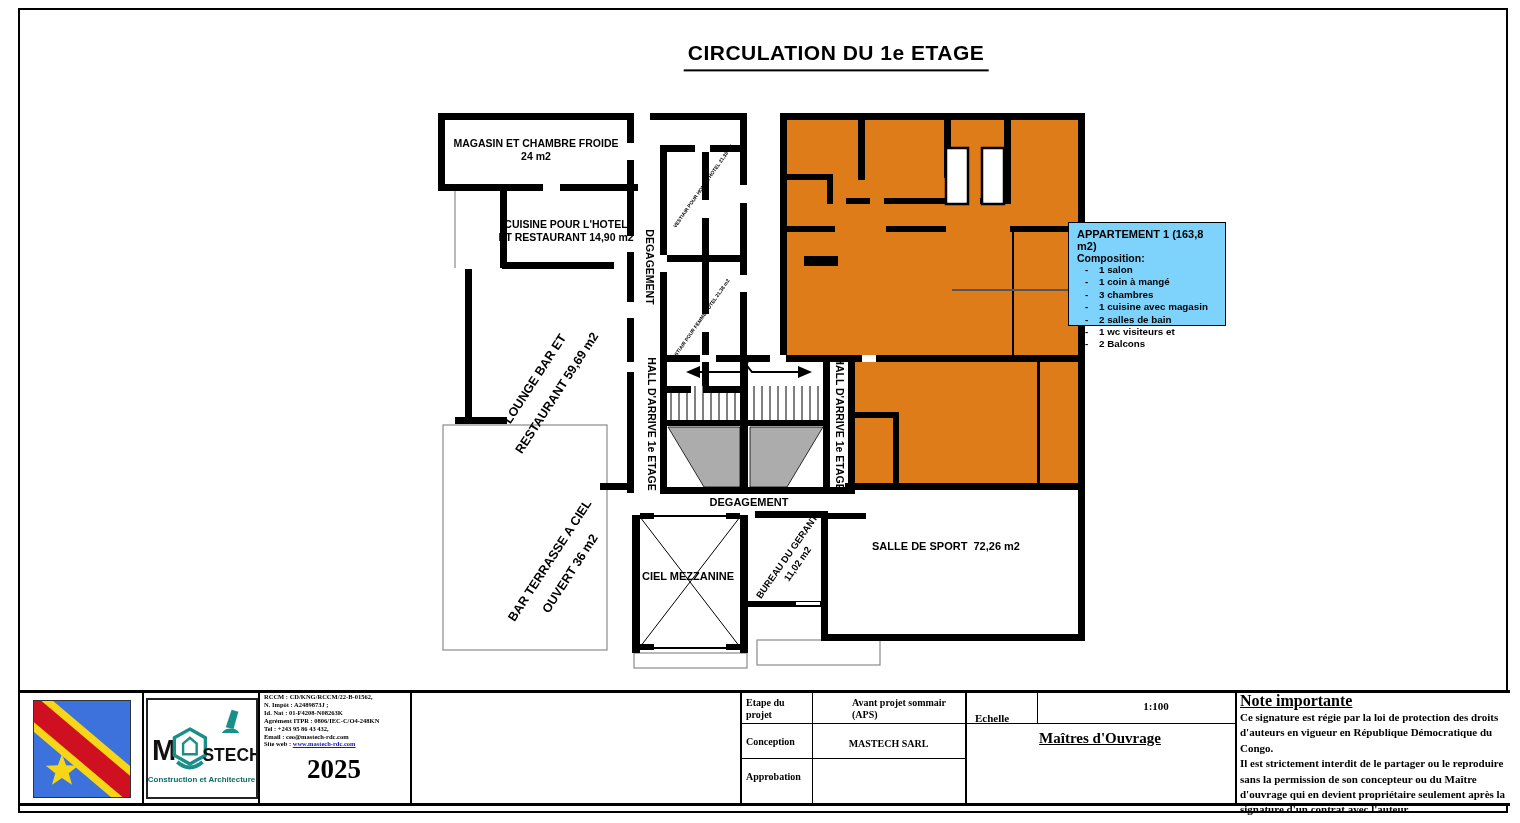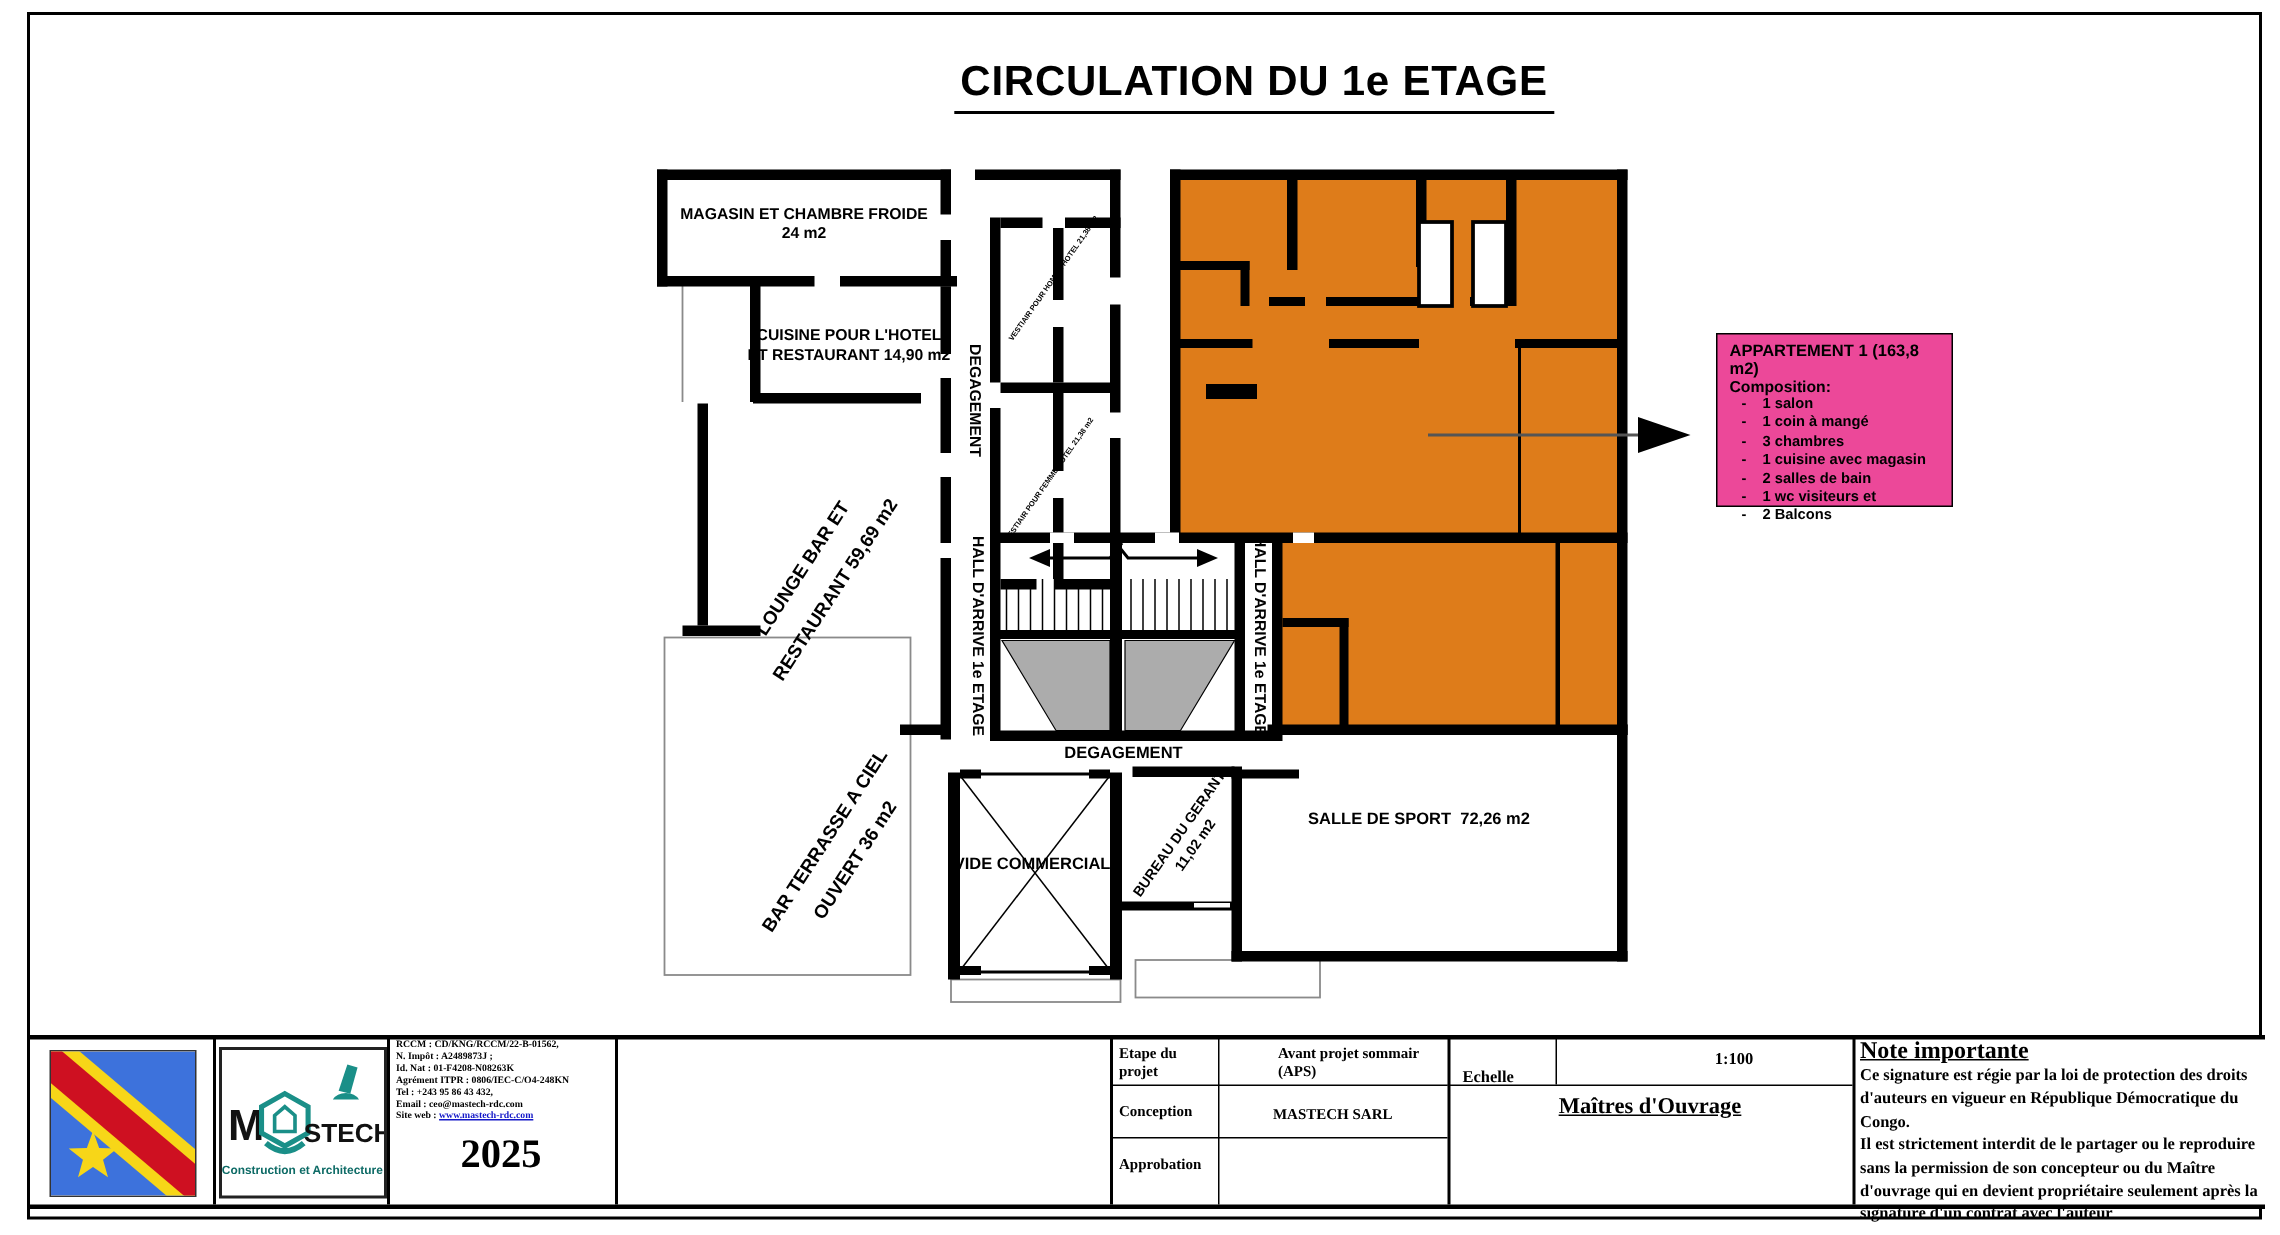--- a/index.html
+++ b/index.html
@@ -6,21 +6,21 @@
   .sheet{position:relative;width:1520px;height:823px;background:#fff;overflow:hidden;
          font-family:"Liberation Sans",sans-serif;color:#000;}
   .page-border{position:absolute;left:18px;top:8px;width:1490px;height:805px;
                border:2px solid #000;box-sizing:border-box;}
   
   .lbl{position:absolute;font-weight:bold;color:#000;text-align:center;white-space:nowrap;
        transform:translate(-50%,-50%);line-height:1.25;}
   .rot90{transform:translate(-50%,-50%) rotate(90deg);}
   .diag{transform:translate(-50%,-50%) rotate(-57deg);}
   
-  .apt-box{position:absolute;left:1144px;top:222px;width:158px;height:116px;background:#ec4899;
+  .apt-box{position:absolute;left:1068px;top:222px;width:158px;height:104px;background:#7dd3fc;
            border:1.6px solid #000;box-sizing:border-box;padding:5px 6px 0 8px;}
   .apt-title{font:bold 11px "Liberation Sans",sans-serif;}
   .apt-sub{font:bold 10.5px "Liberation Sans",sans-serif;}
   .apt-row{display:flex;font:bold 9.8px/12.4px "Liberation Sans",sans-serif;}
   .apt-dash{width:14px;margin-left:8px;}
   
   .tb{position:absolute;box-sizing:border-box;}
   .serif{font-family:"Liberation Serif",serif;}
   .tb-frame{position:absolute;left:20px;top:690px;width:1490px;height:116px;
             border-top:3px solid #000;border-bottom:3px solid #000;box-sizing:border-box;background:#fff;}
@@ -35,21 +35,21 @@
   .note-title{font:bold 16px "Liberation Serif",serif;text-decoration:underline;}
   .note-line{font:bold 11px/15.4px "Liberation Serif",serif;}
   .weblink{color:#1317c8;text-decoration:underline;}
 </style>
 </head>
 <body>
 
 <div class="sheet">
   <div class="page-border"></div>
 
-  <div class="lbl" style="left:836px;top:56px;font-size:28px;letter-spacing:0.5px;border-bottom:2px solid #000;padding:0 4px 3px 4px;">CIRCULATION DU 1e ETAGE</div>
+  <div class="lbl" style="left:836px;top:56px;font-size:21px;letter-spacing:0.5px;border-bottom:2px solid #000;padding:0 4px 3px 4px;">CIRCULATION DU 1e ETAGE</div>
 
   <svg style="position:absolute;left:0;top:0;" width="1520" height="690" viewBox="0 0 1520 690">
 
     <g>
       <rect x="783" y="116" width="298" height="243" fill="#DE7C1A"></rect>
       <rect x="851" y="359" width="230" height="128" fill="#DE7C1A"></rect>
     </g>
 
     <g fill="none" stroke="#8a8a8a" stroke-width="1.2">
       <rect x="443" y="425" width="164" height="225"></rect>
@@ -204,21 +204,21 @@
     <div>LOUNGE BAR ET</div>
       <div>RESTAURANT 59,69 m2</div>
   </div>
   <div class="lbl diag" style="left:560px;top:567px;font-size:12.5px;line-height:24px;">
     <div>BAR TERRASSE A CIEL</div>
       <div>OUVERT 36 m2</div>
   </div>
   <div class="lbl rot90" style="left:651px;top:424px;font-size:10.5px;">HALL D'ARRIVE 1e ETAGE</div>
   <div class="lbl rot90" style="left:839px;top:424px;font-size:10.5px;">HALL D'ARRIVE 1e ETAGE</div>
   <div class="lbl" style="left:749px;top:503px;font-size:11px;">DEGAGEMENT</div>
-  <div class="lbl" style="left:688px;top:577px;font-size:11px;">VIDE COMMERCIAL</div>
+  <div class="lbl" style="left:688px;top:577px;font-size:11px;">CIEL MEZZANINE</div>
   <div class="lbl diag" style="left:792px;top:560px;font-size:9.5px;line-height:13px;transform:translate(-50%,-50%) rotate(-55deg);">
     <div>BUREAU DU GERANT</div>
       <div>11,02 m2</div>
   </div>
   <div class="lbl" style="left:946px;top:547px;font-size:11px;white-space:pre;">SALLE DE SPORT  72,26 m2</div>
 
   <div class="apt-box">
     <div class="apt-title">APPARTEMENT 1 (163,8 m2)</div>
     <div class="apt-sub">Composition:</div>
     <div class="apt-row">

